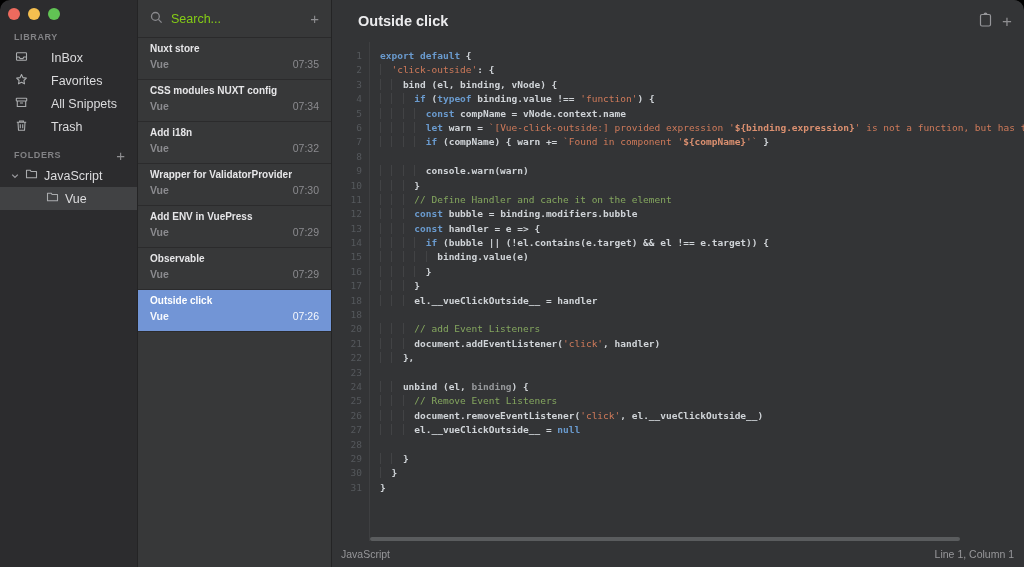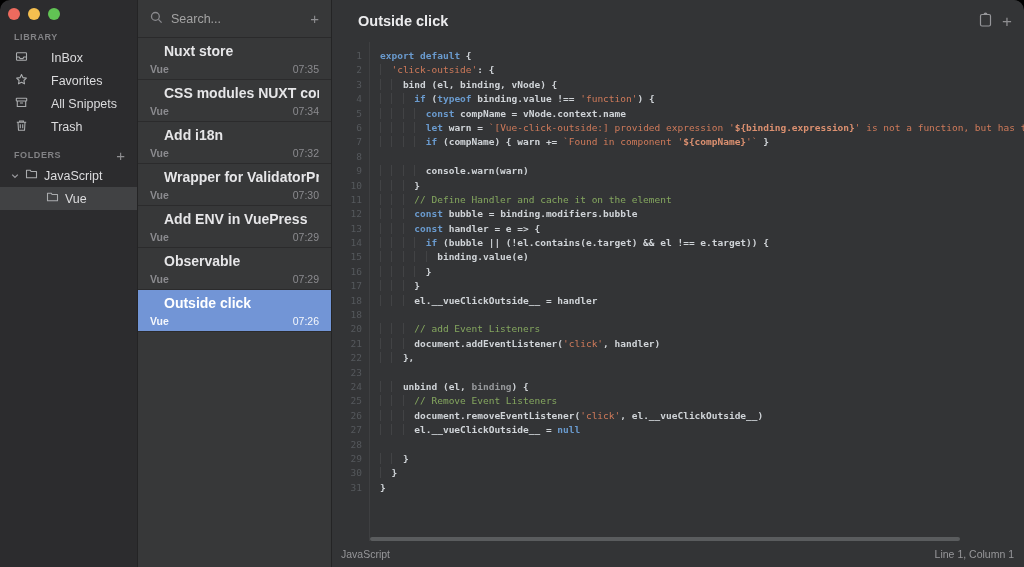--- a/index.html
+++ b/index.html
@@ -17,23 +17,23 @@
   .side-item { height:23px; display:flex; align-items:center; gap:23px; padding-left:15px; font-size:12.5px; color:#dcdcde; cursor:default; }
   .side-item svg { flex:0 0 auto; }
   .folder-row { height:23px; display:flex; align-items:center; gap:6px; padding-left:11px; font-size:12.5px; color:#dcdcde; }
   .folder-row.nested { padding-left:46px; }
   .folder-row.selected { background:#414244; }
   .plus-btn { color:#8f8f92; font-size:15px; font-weight:400; background:none; border:none; line-height:1; cursor:default; }
 
   
   .list { width:195px; flex:0 0 195px; background:#373839; border-left:1px solid #242425; border-right:1px solid #242425; display:flex; flex-direction:column; }
   .searchbar { height:38px; flex:0 0 38px; display:flex; align-items:center; padding:0 12px; gap:8px; border-bottom:1px solid #2a2a2b; }
-  .search-ph { flex:1; font-size:12.5px; color:#a3a3a3; }
+  .search-ph { flex:1; font-size:12.5px; color:#84cc16; }
   .snip { height:42px; flex:0 0 42px; padding:5px 12px 0 12px; border-bottom:1px solid #2b2b2c; cursor:default; }
-  .snip-title { font-size:14px; font-weight:bold; color:#e6e6e8; white-space:nowrap; overflow:hidden;margin-left:14px; }
+  .snip-title { font-size:10px; font-weight:bold; color:#e6e6e8; white-space:nowrap; overflow:hidden; }
   .snip-sub { display:flex; justify-content:space-between; margin-top:4px; font-size:10.5px; color:#8b8b8f; }
   .snip-sub .tag { font-weight:bold; }
   .snip.selected { background:#7295d6; border-bottom-color:#2b2b2c; }
   .snip.selected .snip-title { color:#ffffff; }
   .snip.selected .snip-sub { color:rgba(255,255,255,.92); }
 
   
   .editor { flex:1; background:#333436; display:flex; flex-direction:column; position:relative; min-width:0; }
   .ed-head { height:42px; flex:0 0 42px; display:flex; align-items:center; padding:0 12px 0 26px; }
   .ed-title { flex:1; font-size:14.5px; font-weight:bold; color:#ebebed; }

